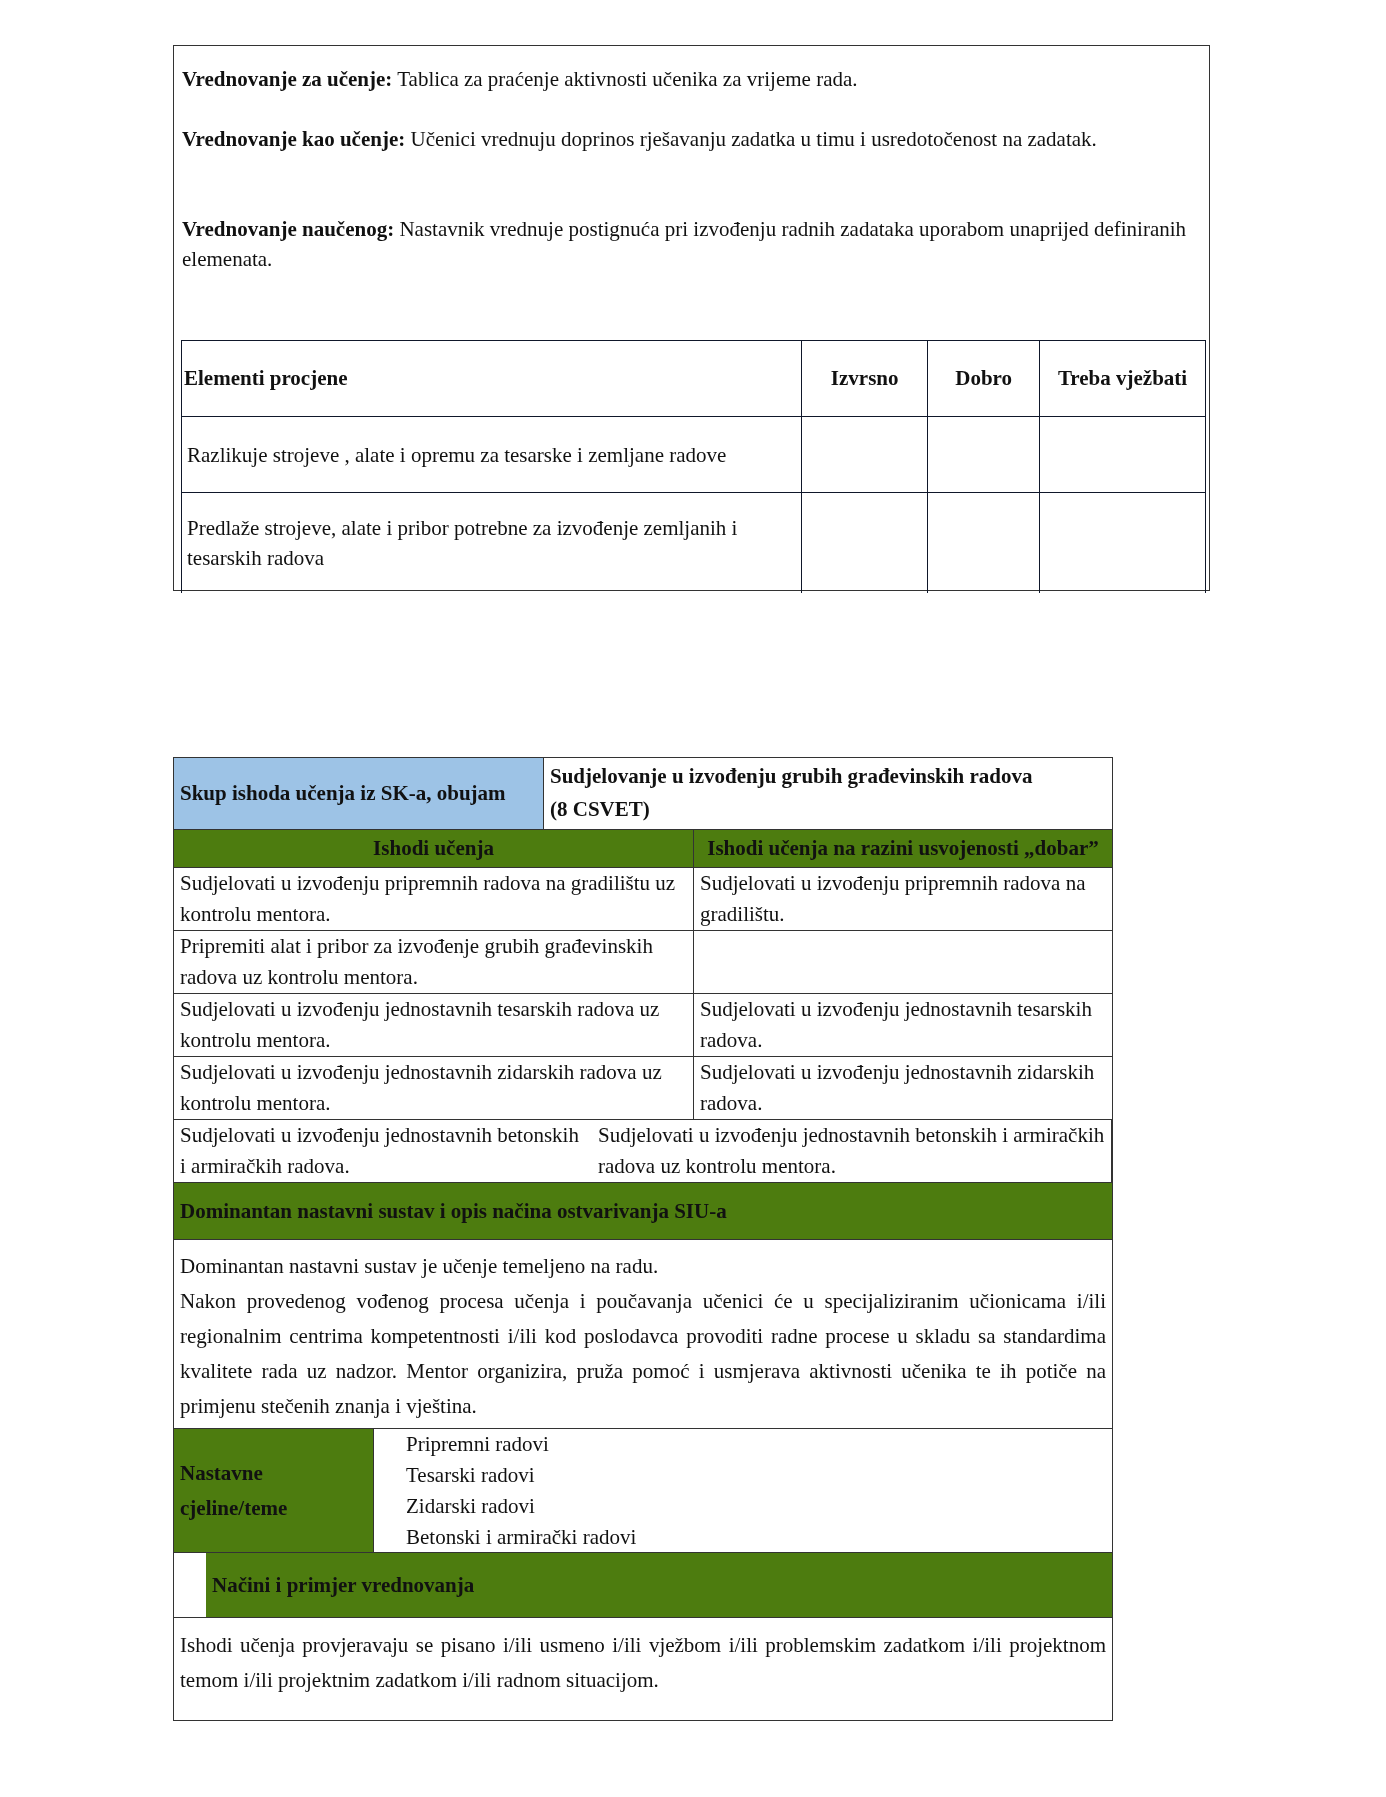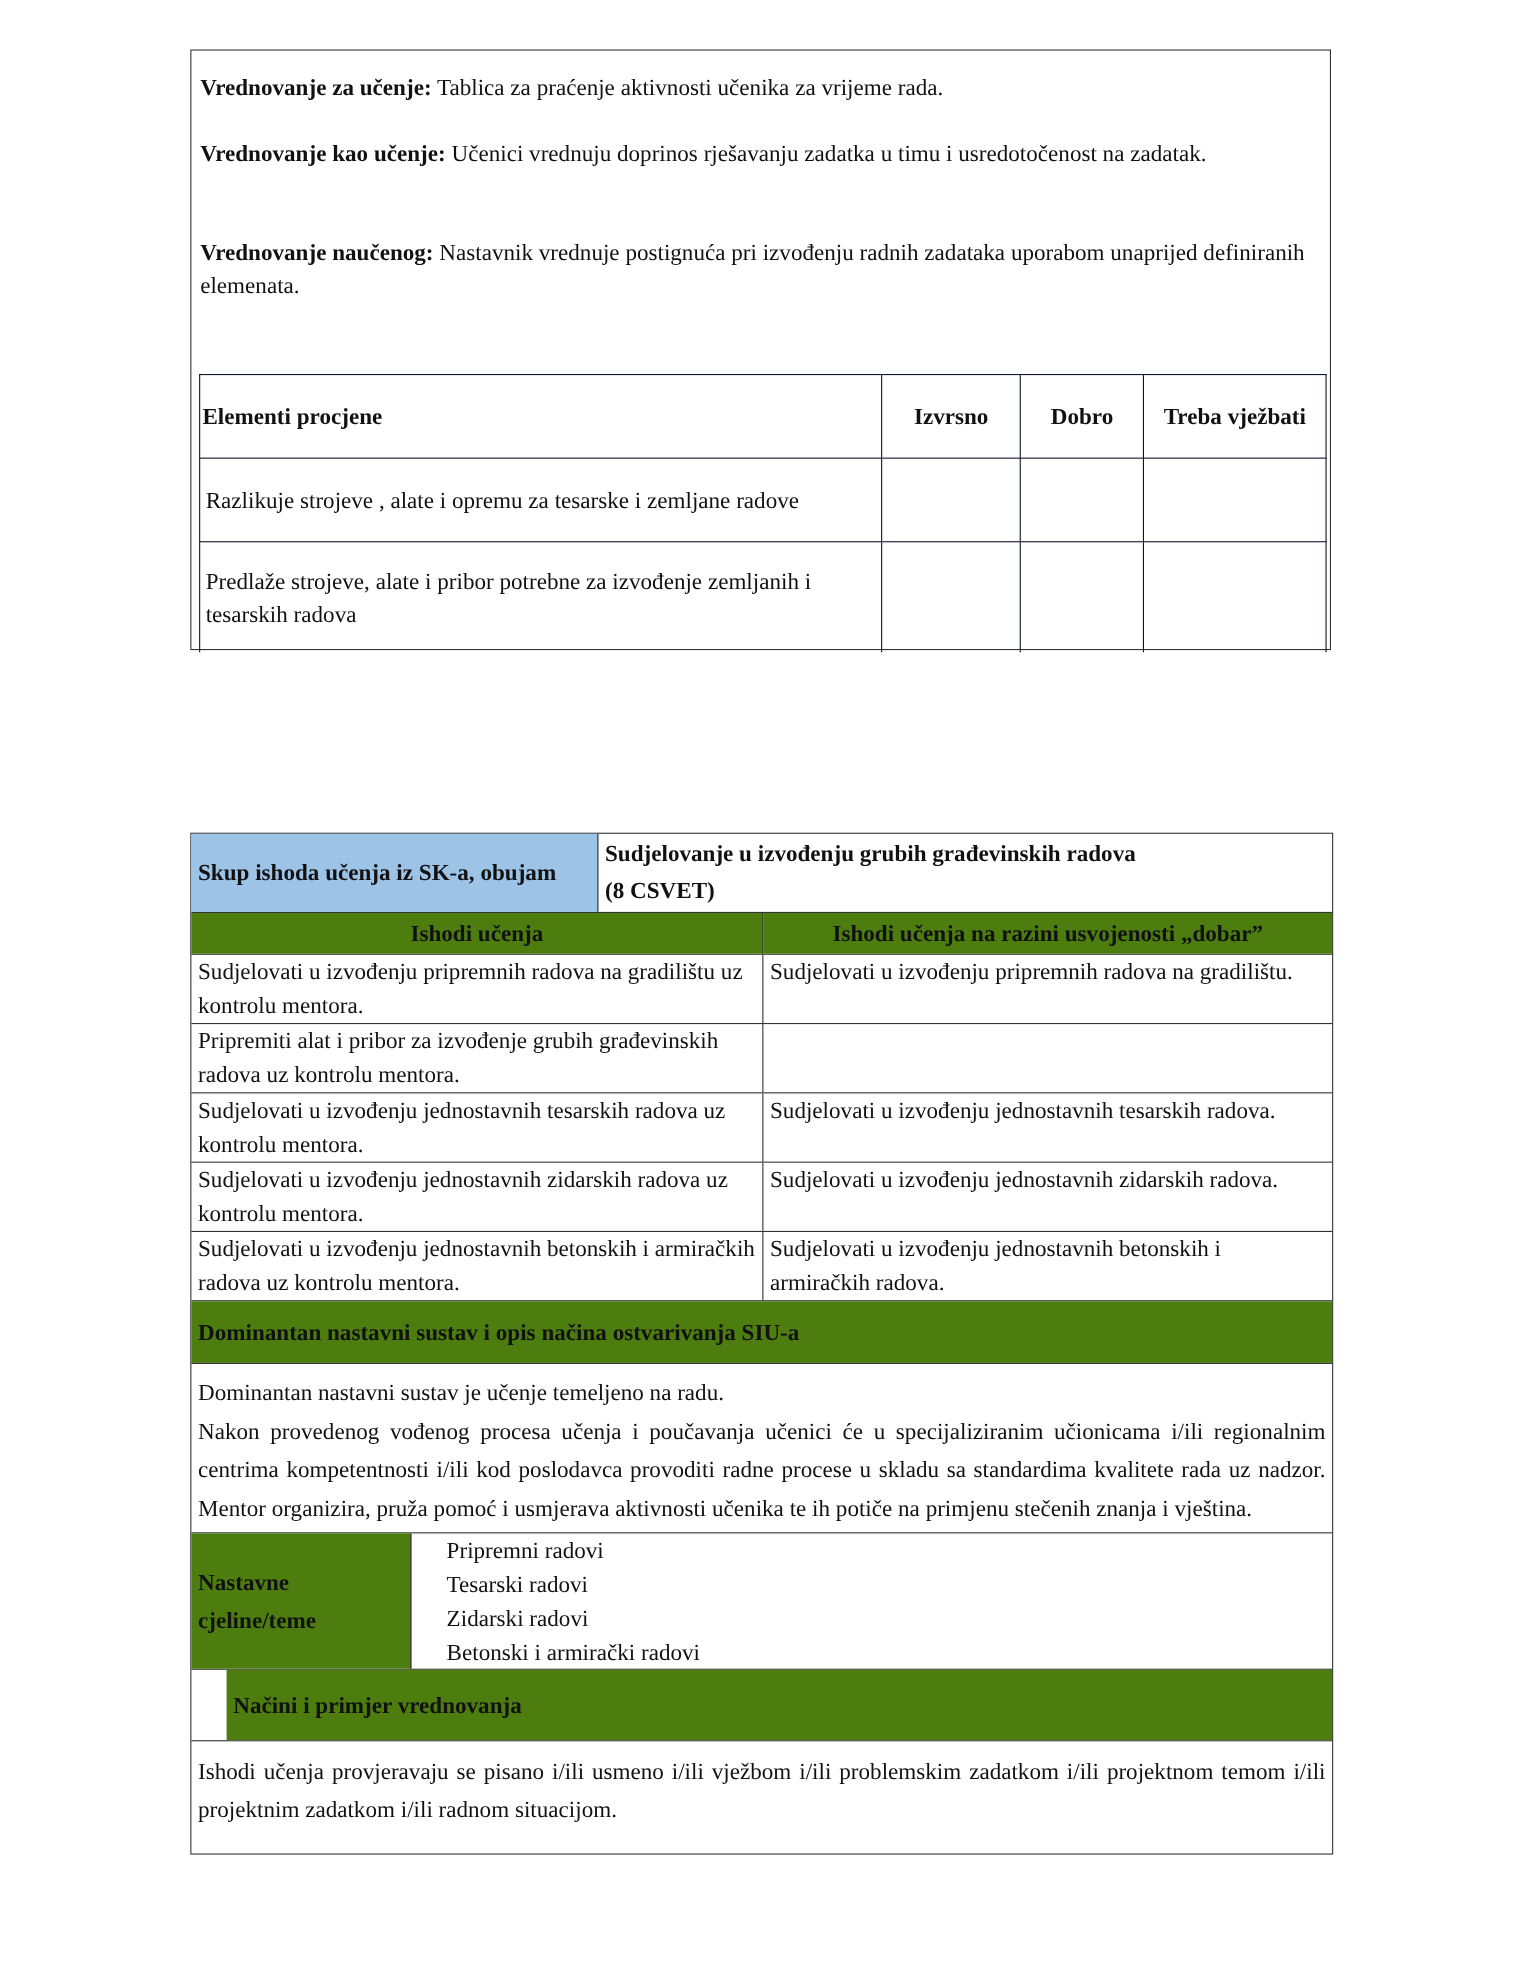--- a/index.html
+++ b/index.html
@@ -18,21 +18,21 @@
   #assess th { font-weight:bold; height:75px; text-align:center; }
   #assess th.first { text-align:left; padding-left:2px; }
   #assess td { height:75px; line-height:30px; }
   #assess tr.last td { height:100px; border-bottom:none; }
   #assess col.c1 { width:621px; }
   #assess col.c2 { width:126px; }
   #assess col.c3 { width:112px; }
   #assess col.c4 { width:166px; }
 
   
-  #box2 { position:absolute; left:173px; top:757px; width:1039px; border:1.5px solid #333; box-sizing:border-box; }
+  #box2 { position:absolute; left:173px; top:757px; width:940px; border:1.5px solid #333; box-sizing:border-box; }
   .row { display:flex; border-bottom:1.5px solid #333; box-sizing:border-box; }
   .row:last-child { border-bottom:none; }
   .cell { box-sizing:border-box; padding:0 6px; font-size:21px; line-height:31px; }
   .dark { background:#9DC3E6; }
   .light { background:#4d7c0f; }
 
   #r-top { height:72px; }
   #r-top .c-label { width:370px; border-right:1.5px solid #333; display:flex; align-items:center; font-weight:bold; }
   #r-top .c-val { flex:1; font-weight:bold; padding-top:2px; line-height:33px; }
 
@@ -124,22 +124,22 @@
   </div>
   <div class="row orow">
     <div class="cell colA">Sudjelovati u izvođenju jednostavnih tesarskih radova uz kontrolu mentora.</div>
     <div class="cell colB">Sudjelovati u izvođenju jednostavnih tesarskih radova.</div>
   </div>
   <div class="row orow">
     <div class="cell colA">Sudjelovati u izvođenju jednostavnih zidarskih radova uz kontrolu mentora.</div>
     <div class="cell colB">Sudjelovati u izvođenju jednostavnih zidarskih radova.</div>
   </div>
   <div class="row orow">
+    <div class="cell colB">Sudjelovati u izvođenju jednostavnih betonskih i armiračkih radova.</div>
     <div class="cell colA">Sudjelovati u izvođenju jednostavnih betonskih i armiračkih radova uz kontrolu mentora.</div>
-    <div class="cell colB">Sudjelovati u izvođenju jednostavnih betonskih i armiračkih radova.</div>
   </div>
 
   <div class="row" id="r-dom-h">
     <div class="cell light">Dominantan nastavni sustav i opis načina ostvarivanja SIU-a</div>
   </div>
   <div class="row" id="r-dom-b">
     <div class="cell">
       <div>Dominantan nastavni sustav je učenje temeljeno na radu.</div>
       <div>Nakon provedenog vođenog procesa učenja i poučavanja učenici će u specijaliziranim učionicama i/ili regionalnim centrima kompetentnosti i/ili kod poslodavca provoditi radne procese u skladu sa standardima kvalitete rada uz nadzor. Mentor organizira, pruža pomoć i usmjerava aktivnosti učenika te ih potiče na primjenu stečenih znanja i vještina.</div>
     </div>

